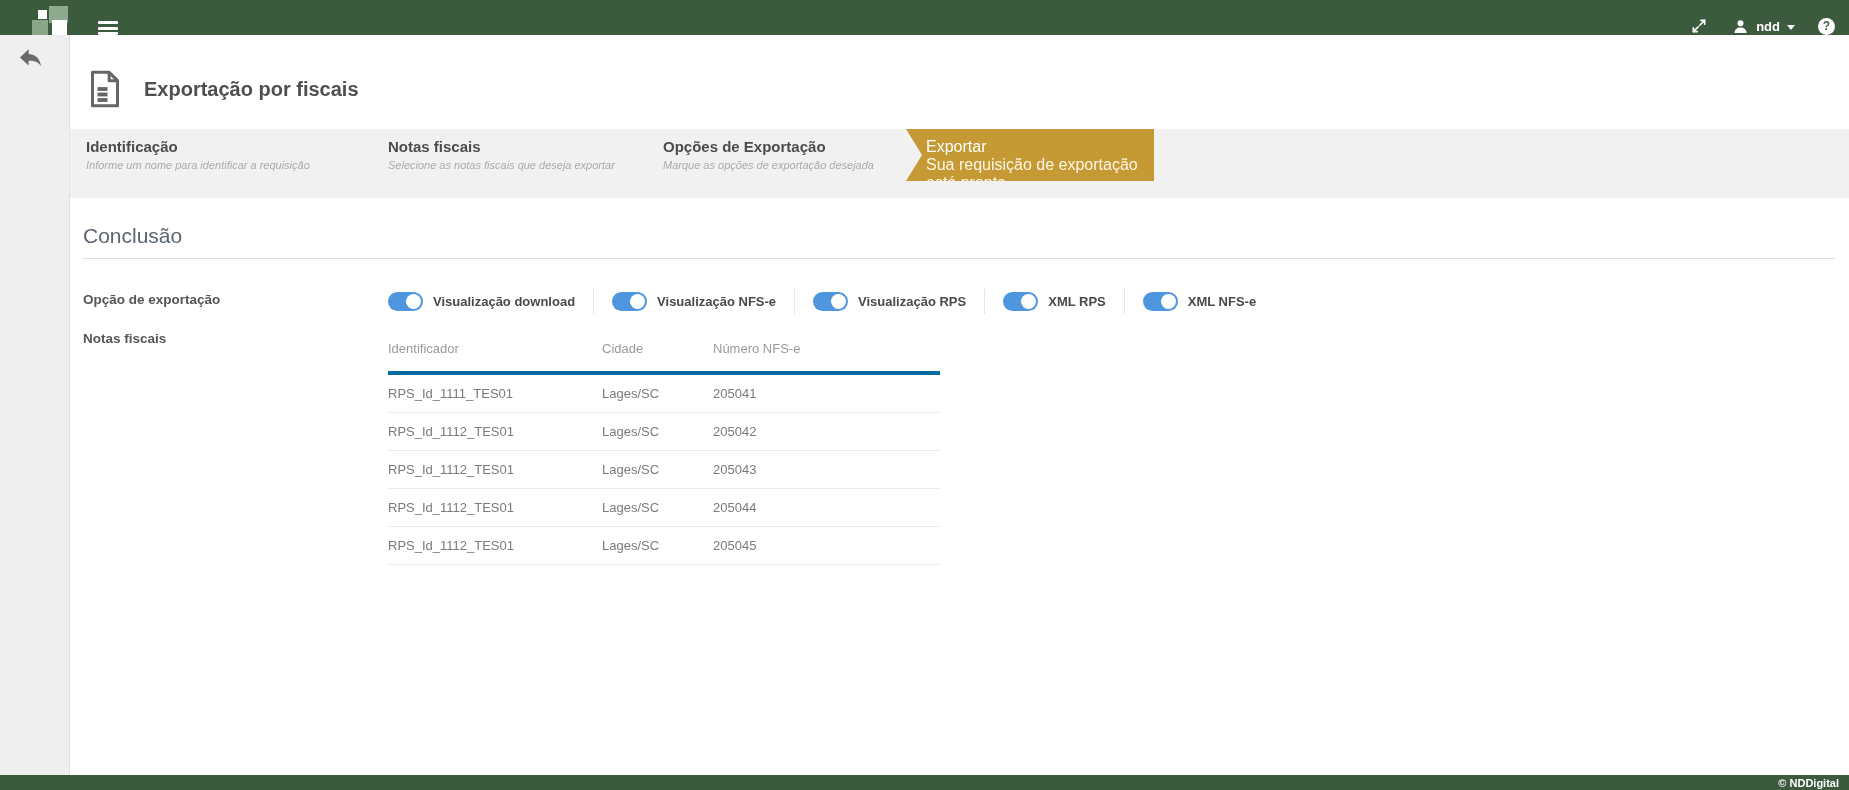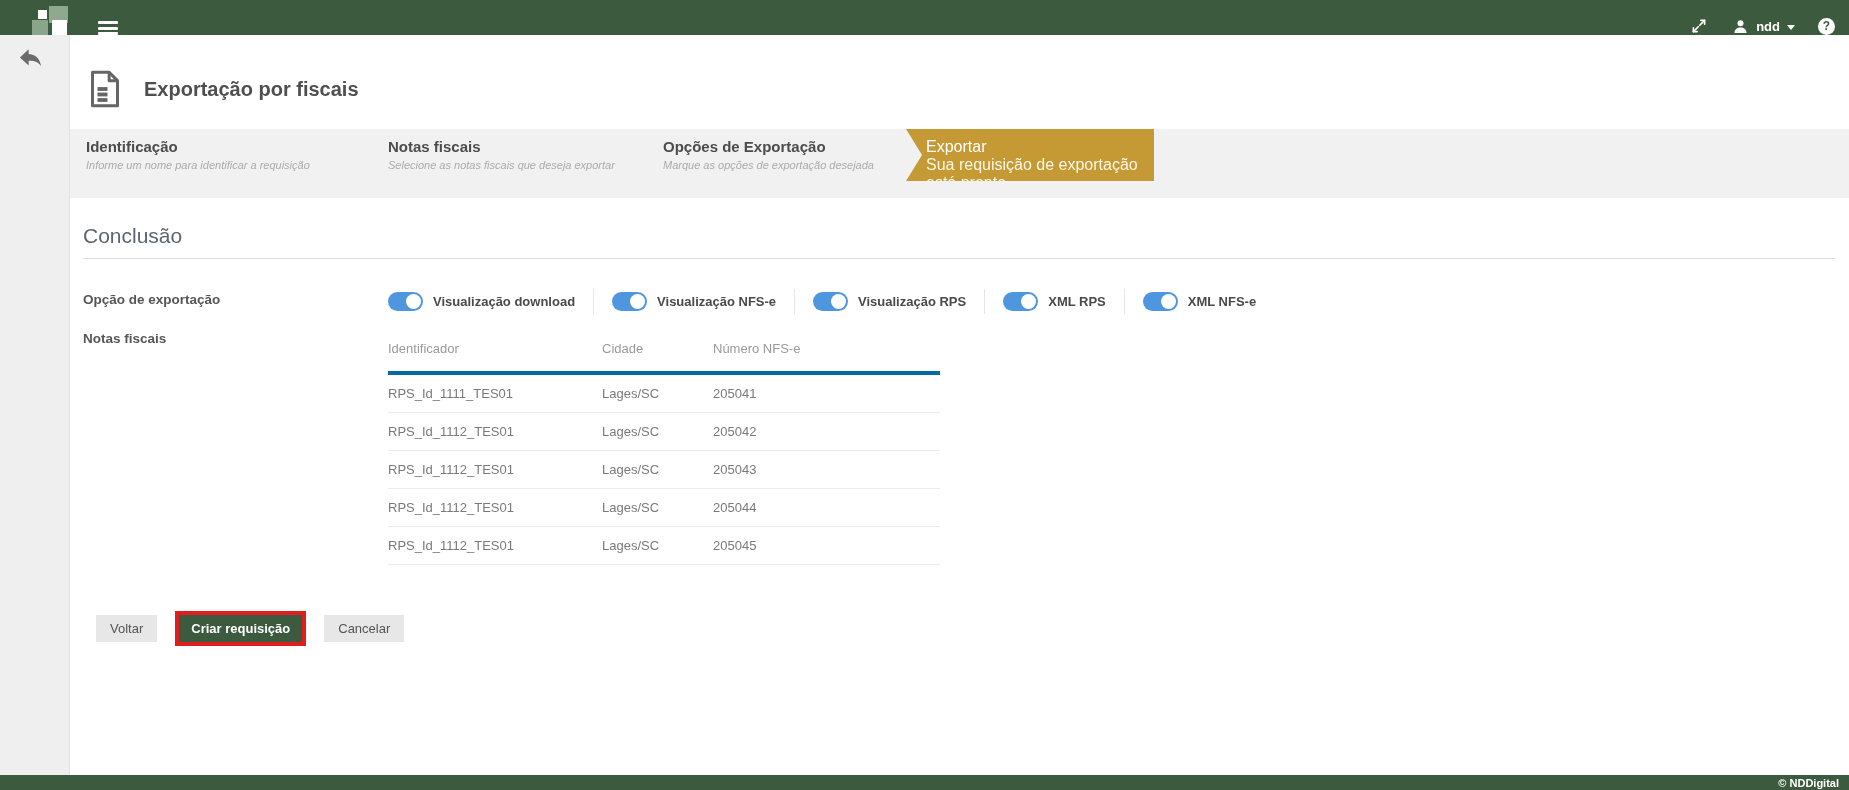--- a/index.html
+++ b/index.html
@@ -239,27 +239,20 @@
               <span>205044</span>
             </div>
             <div class="trow">
               <span>RPS_Id_1112_TES01</span>
               <span>Lages/SC</span>
               <span>205045</span>
             </div>
           </div>
         </div>
 
-        <div class="actions">
-          <button class="btn btn-plain">Voltar</button>
-          <span class="red-box">
-            <button class="btn btn-primary">Criar requisição</button>
-          </span>
-          <button class="btn btn-plain">Cancelar</button>
-        </div>
       </div>
 
     </div>
   </div>
 
   <div class="footer">
     <span>© NDDigital</span>
   </div>
 
 </div>

